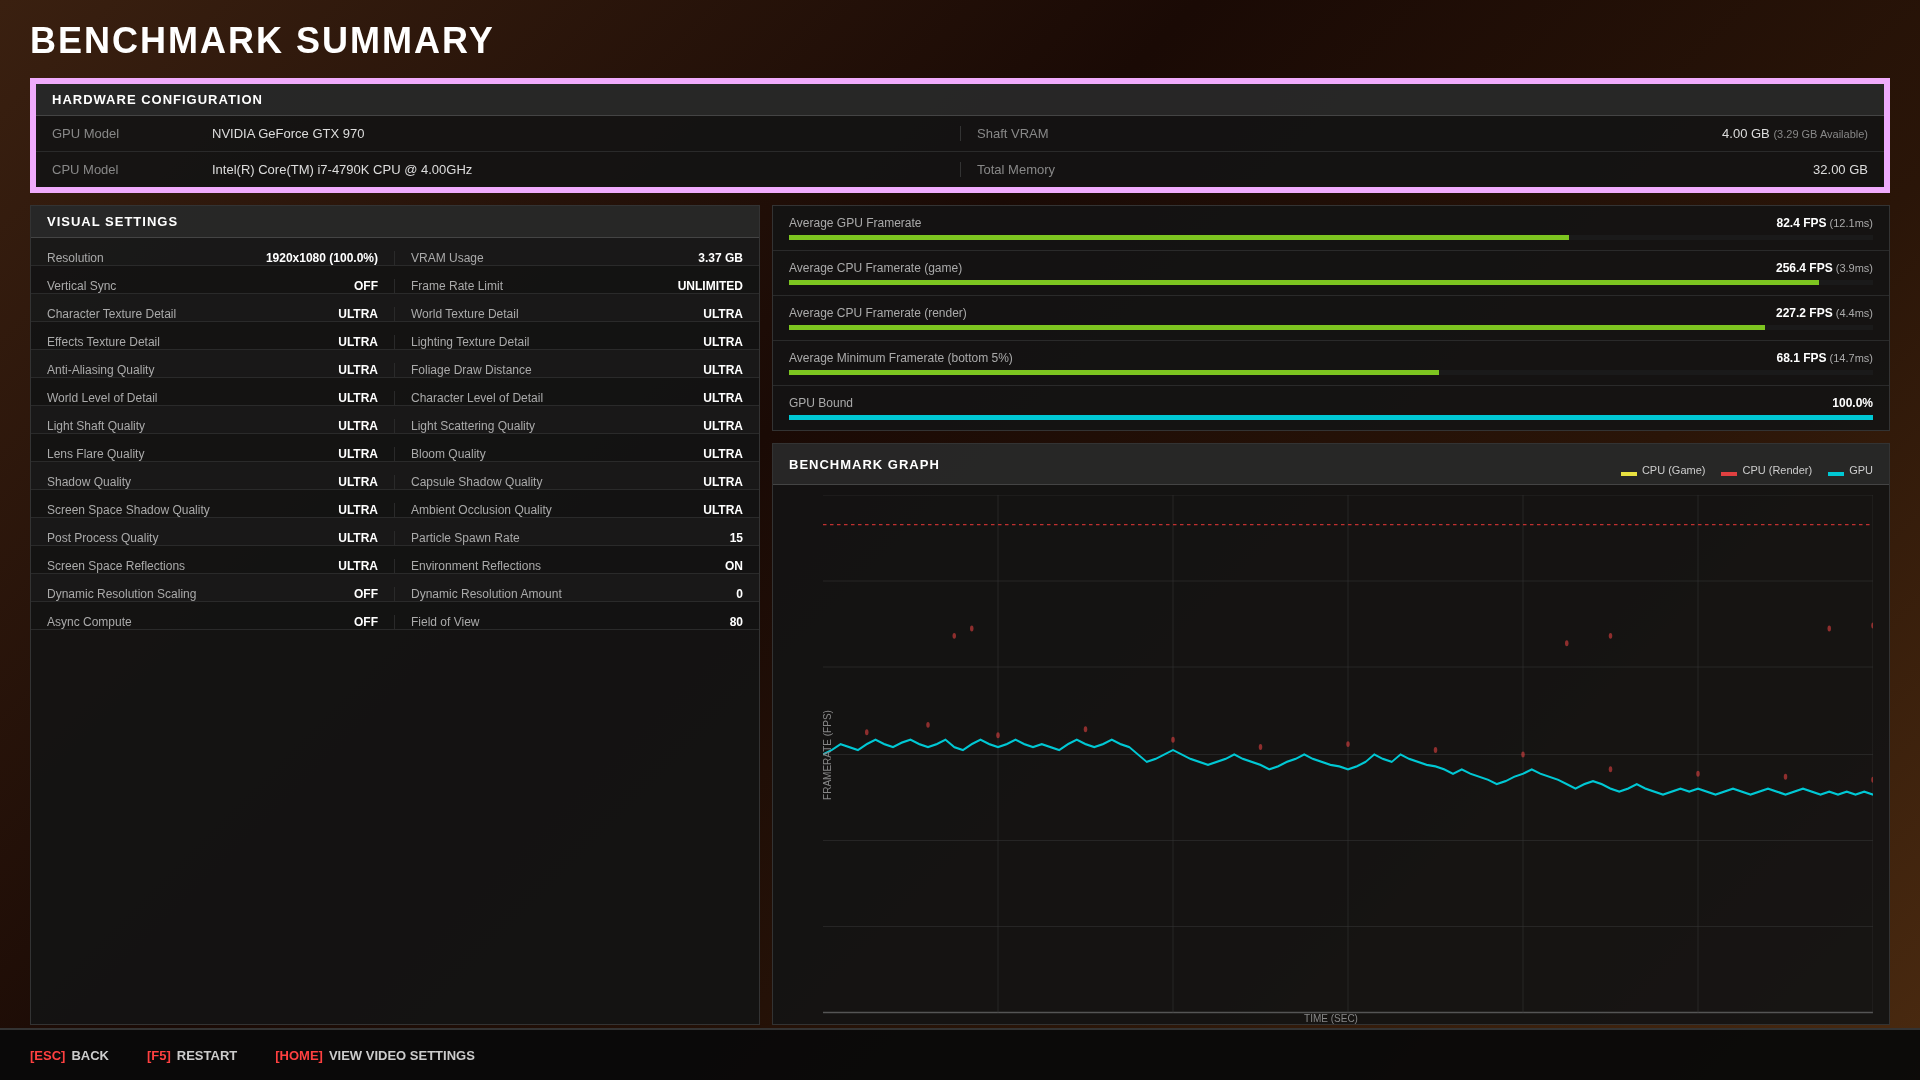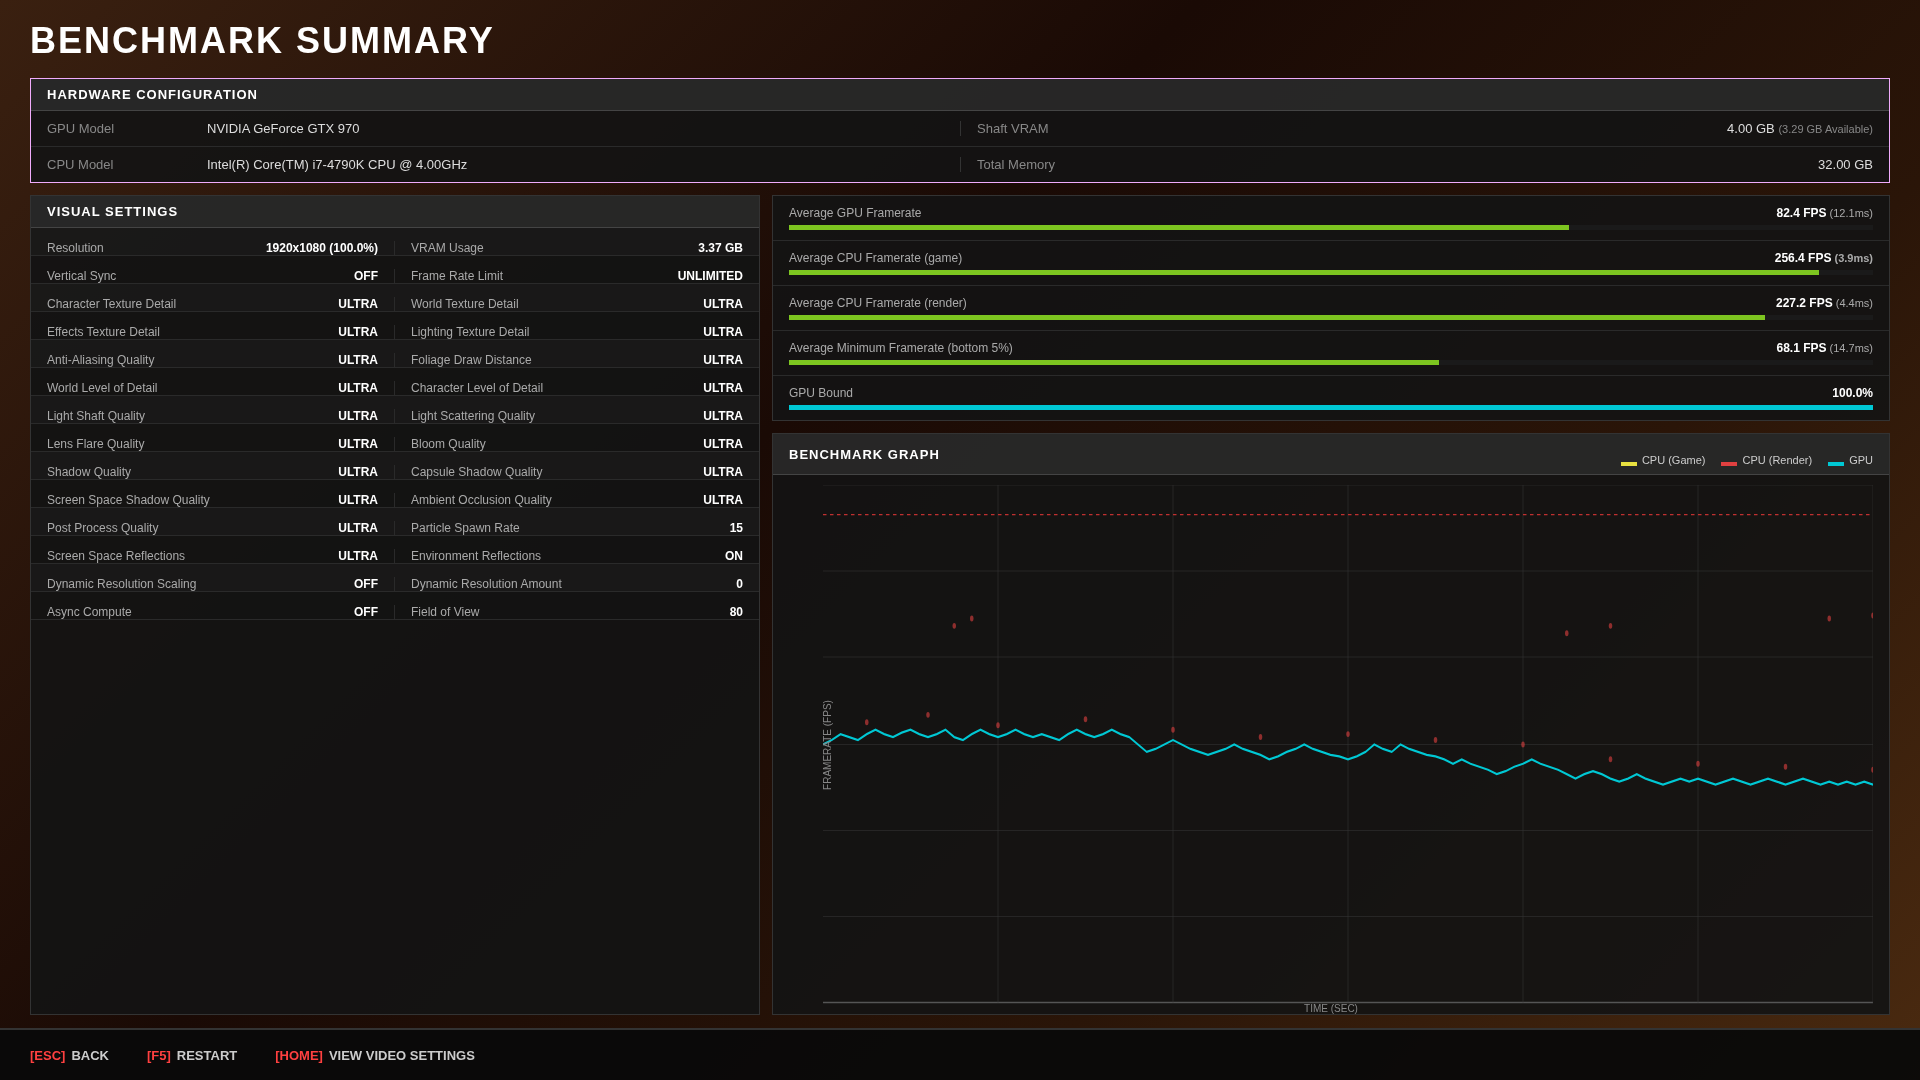--- a/index.html
+++ b/index.html
@@ -35,21 +35,21 @@
       font-weight: 900;
       color: #ffffff;
       text-transform: uppercase;
       letter-spacing: 2px;
       margin-bottom: 16px;
     }
 
     
     .hardware-panel {
       background: rgba(20, 20, 20, 0.92);
-      border: 1px solid #f0abfc;
+      border: 6px solid #f0abfc;
       margin-bottom: 12px;
     }
 
     .section-header {
       background: rgba(40, 40, 40, 0.95);
       padding: 8px 16px;
       font-size: 13px;
       font-weight: 700;
       color: #ffffff;
       text-transform: uppercase;
@@ -486,21 +486,21 @@
       <span class="stat-label">Average GPU Framerate</span>
       <span class="stat-value">82.4 FPS<span style="font-weight:400;color:#aaa;font-size:11px;"> (12.1ms)</span></span>
     </div>
     <div class="stat-bar-track">
       <div class="stat-bar-fill bar-green" style="width:72%"></div>
     </div>
   </div>
             <div class="stat-row">
     <div class="stat-top">
       <span class="stat-label">Average CPU Framerate (game)</span>
-      <span class="stat-value">256.4 FPS<span style="font-weight:700;color:#aaa;font-size:11px;"> (3.9ms)</span></span>
+      <span class="stat-value">256.4 FPS<span style="font-weight:400;color:#aaa;font-size:11px;"> (3.9ms)</span></span>
     </div>
     <div class="stat-bar-track">
       <div class="stat-bar-fill bar-green" style="width:95%"></div>
     </div>
   </div>
             <div class="stat-row">
     <div class="stat-top">
       <span class="stat-label">Average CPU Framerate (render)</span>
       <span class="stat-value">227.2 FPS<span style="font-weight:400;color:#aaa;font-size:11px;"> (4.4ms)</span></span>
     </div>

